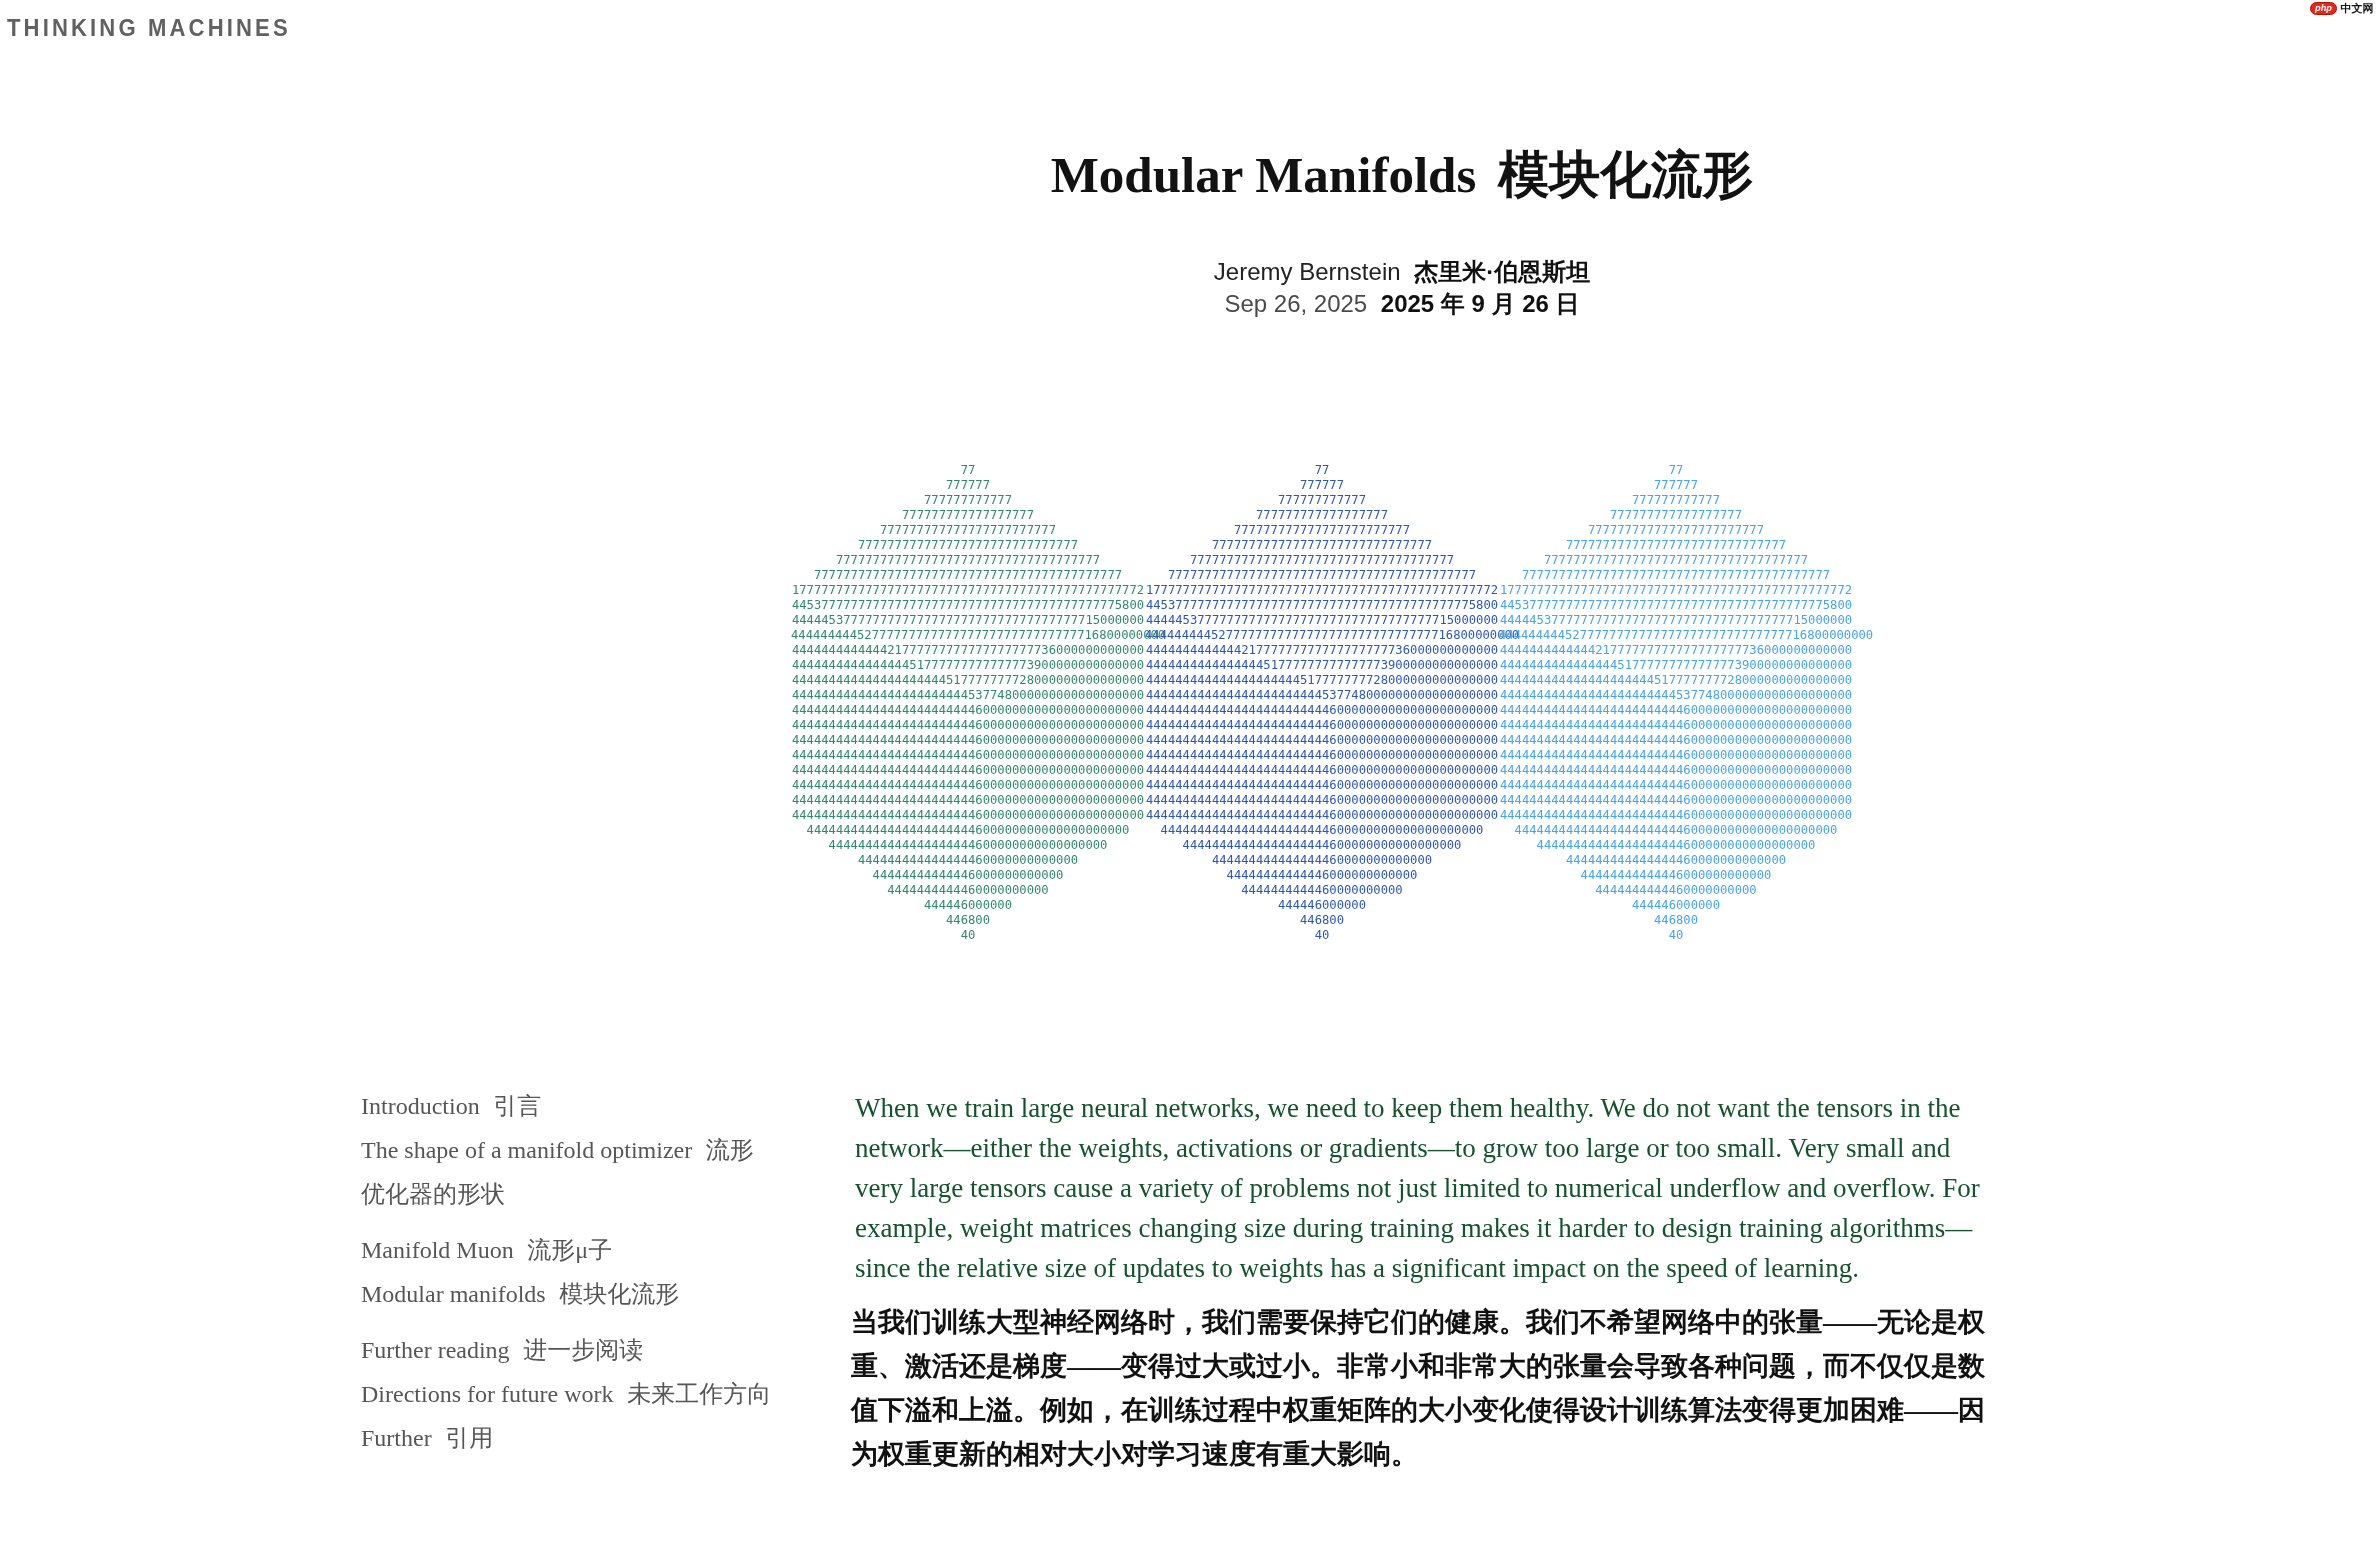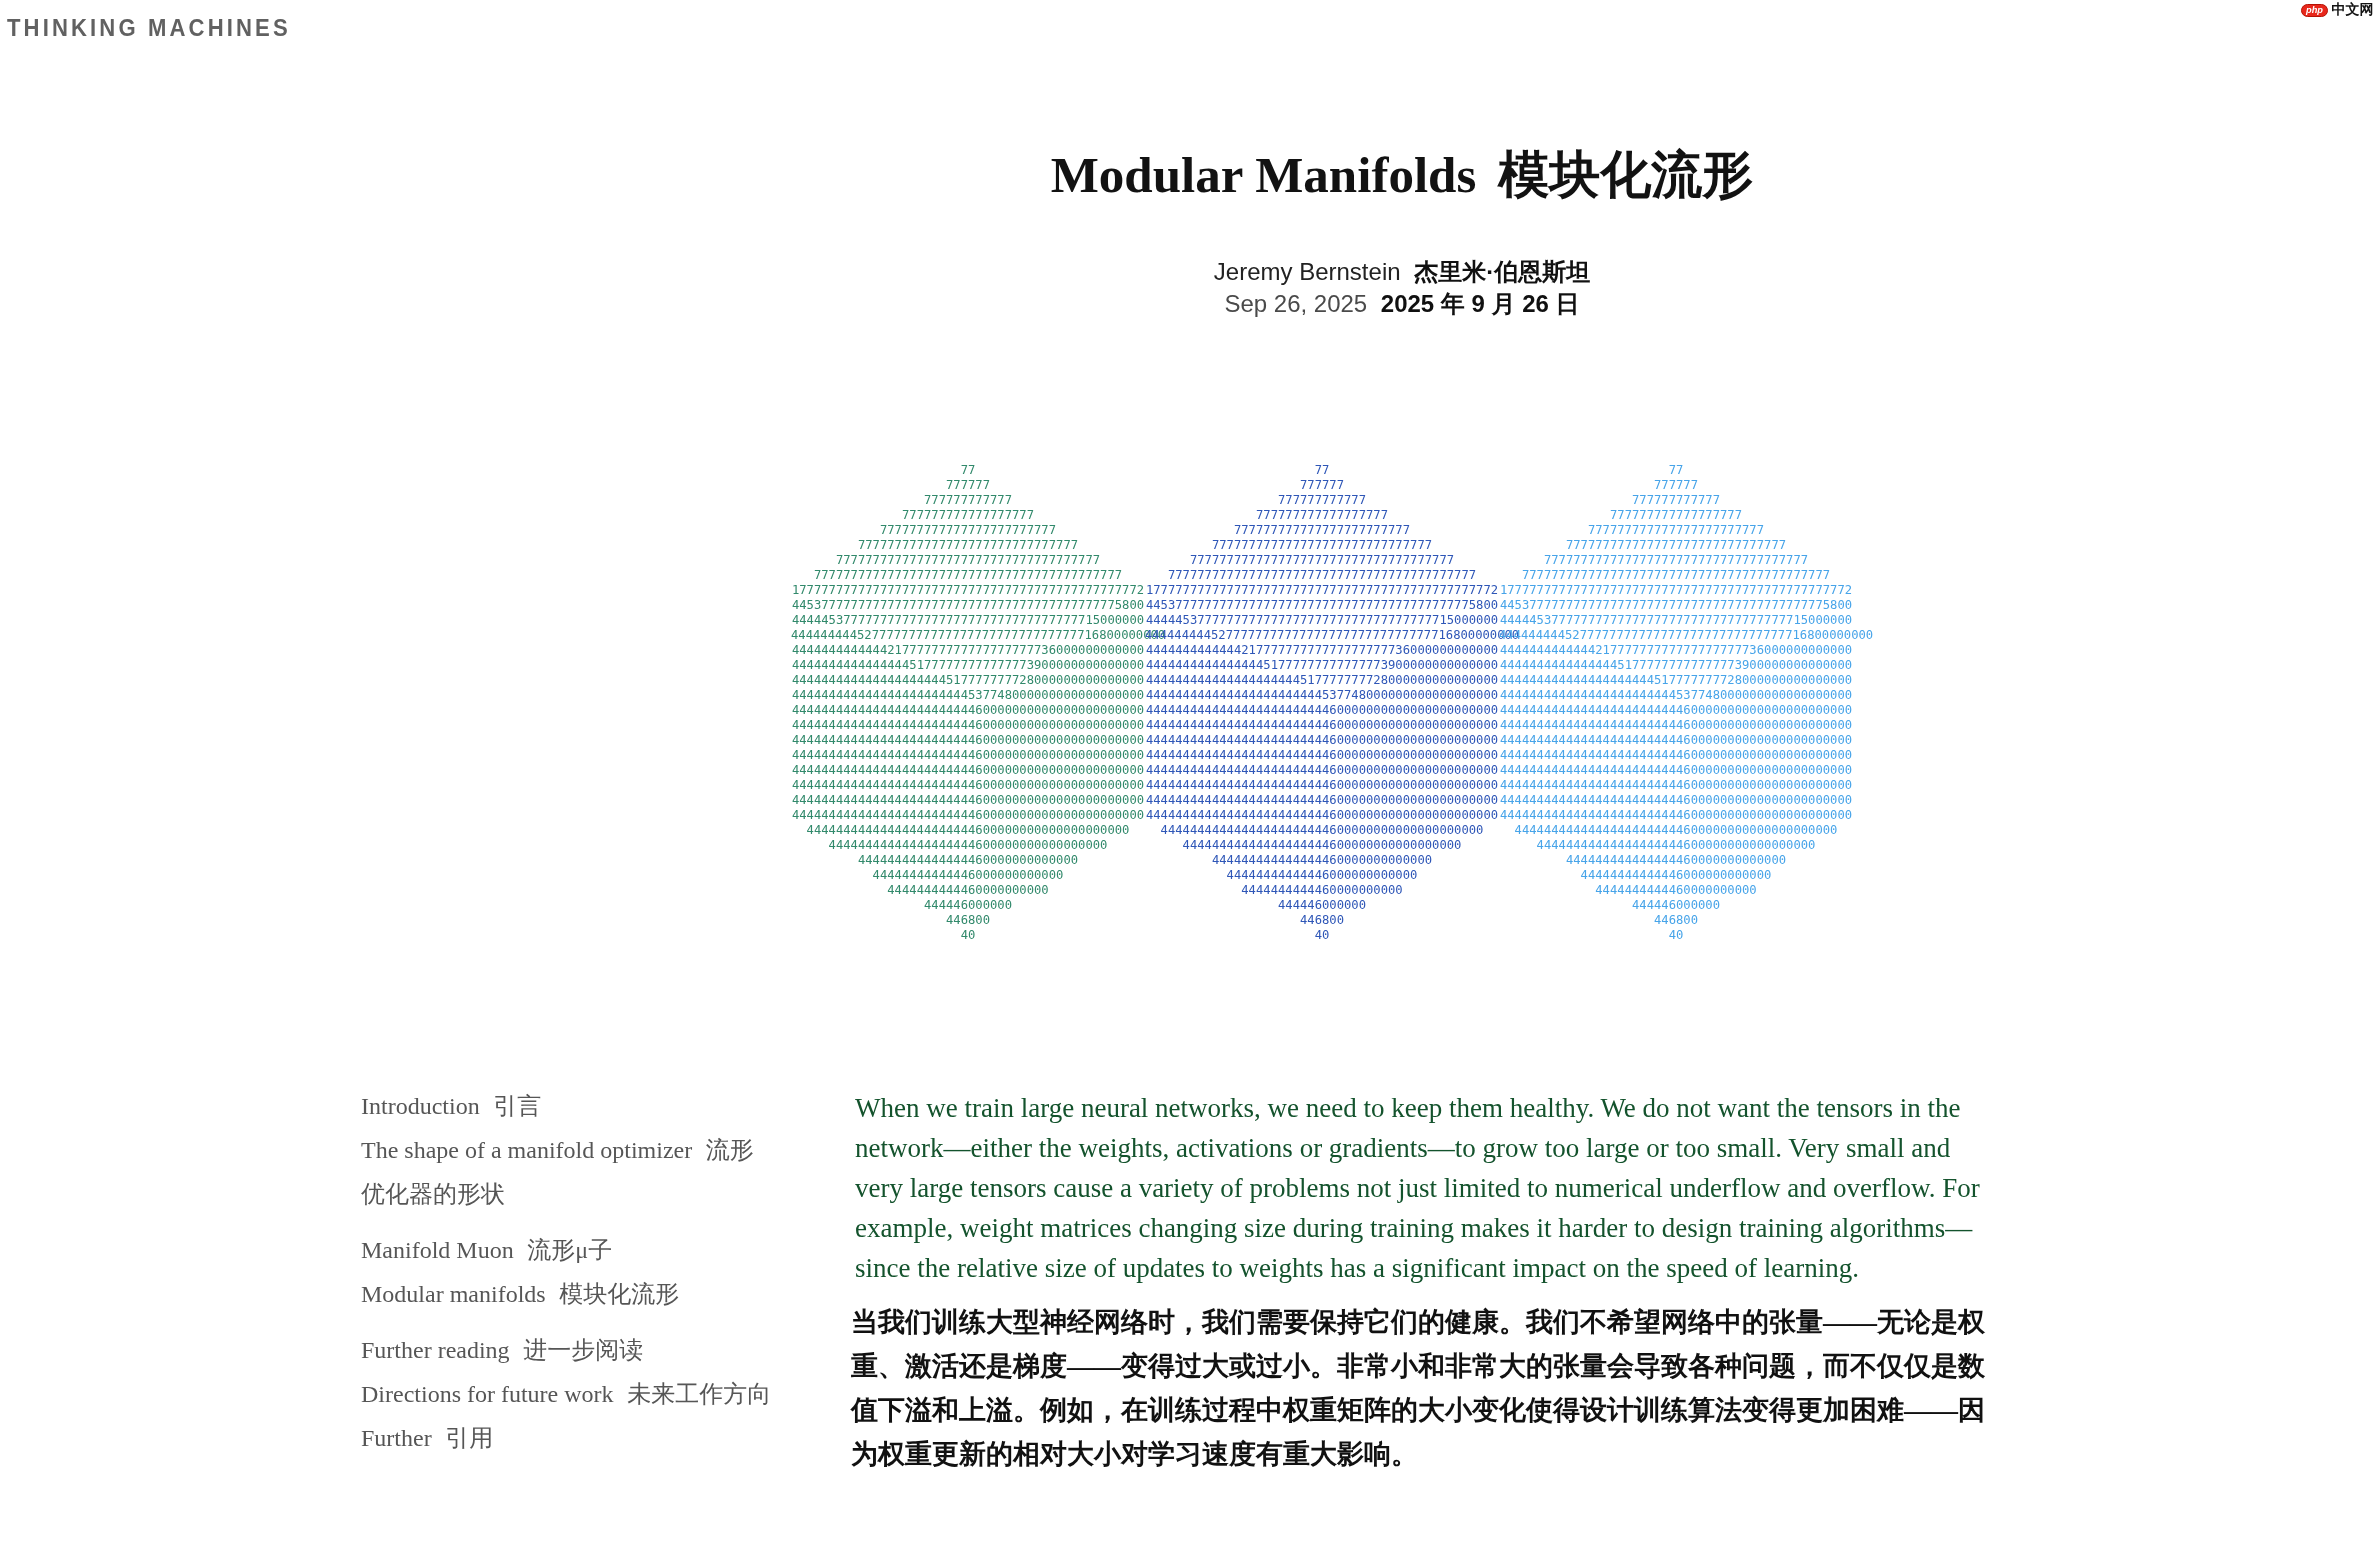--- a/index.html
+++ b/index.html
@@ -26,21 +26,21 @@
     display: flex; align-items: center; gap: 3.4px;
     font-family: "Liberation Sans", sans-serif;
   }
   .wm-badge {
     background: #e8271b; color: #ffffff;
     border: 0.8px solid #b51205;
     font-style: italic; font-weight: 700; font-size: 9.3px;
     line-height: 10.2px; padding: 0 4.2px 0.8px 4.2px;
     border-radius: 6.8px;
   }
-  .wm-text { color: #141414; font-weight: 700; font-size: 14px; }
+  .wm-text { color: #141414; font-weight: 700; font-size: 11px; }
 
   
   .mast {
     width: 1222px; margin-left: 791px;
     padding-top: 146px; text-align: center;
   }
   h1.title { margin: 0; font-size: 51px; line-height: 1.15; font-weight: 700; color: #121212; }
   .t-zh { margin-left: 22px; }
   .author {
     margin-top: 51px;

